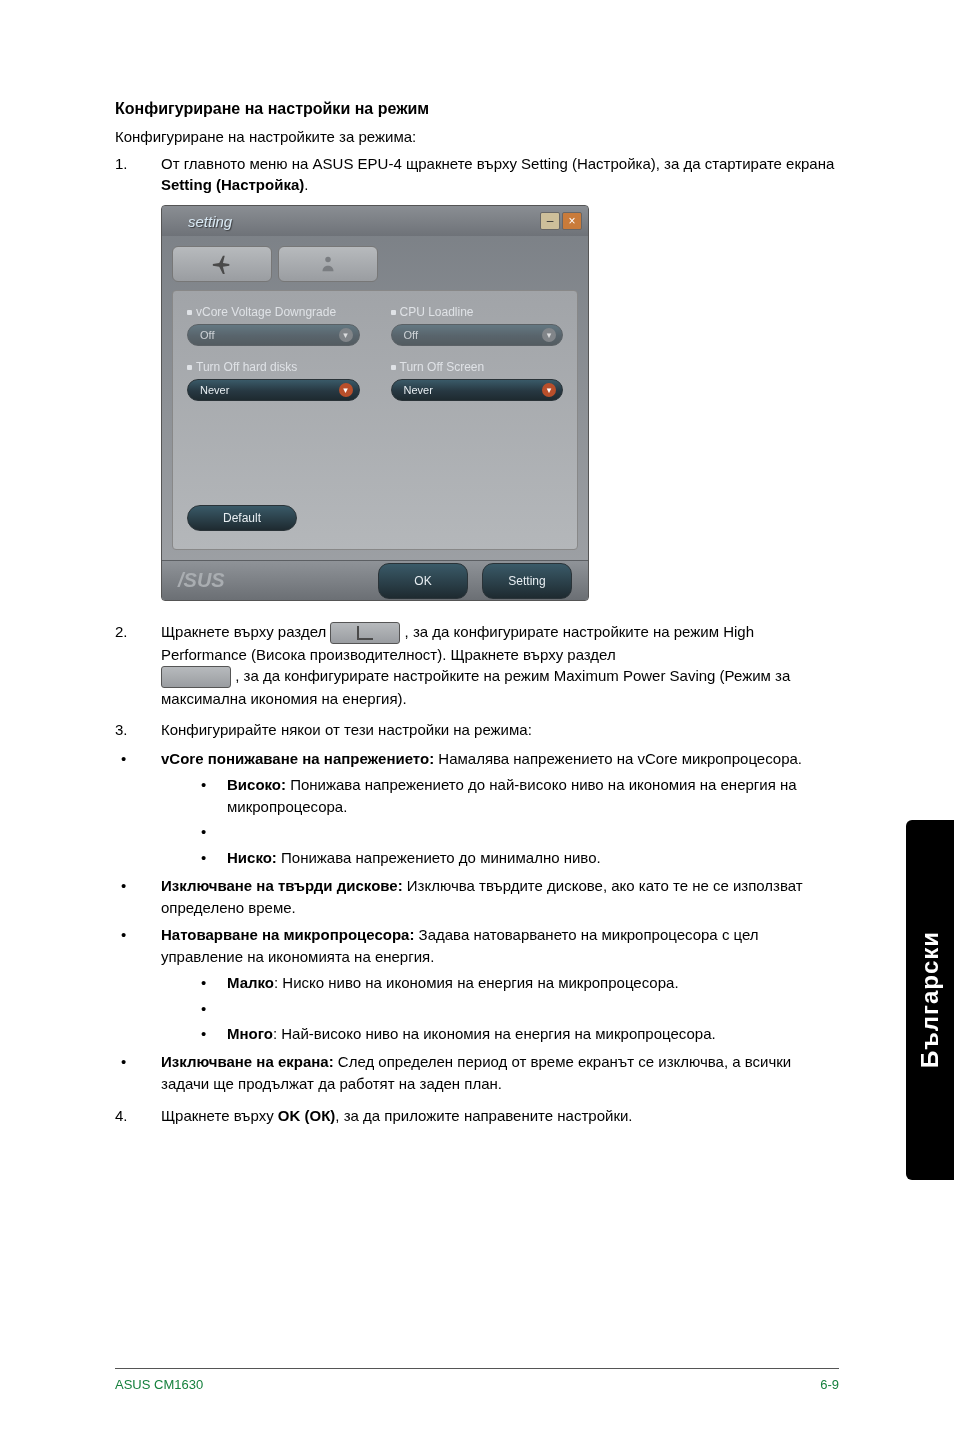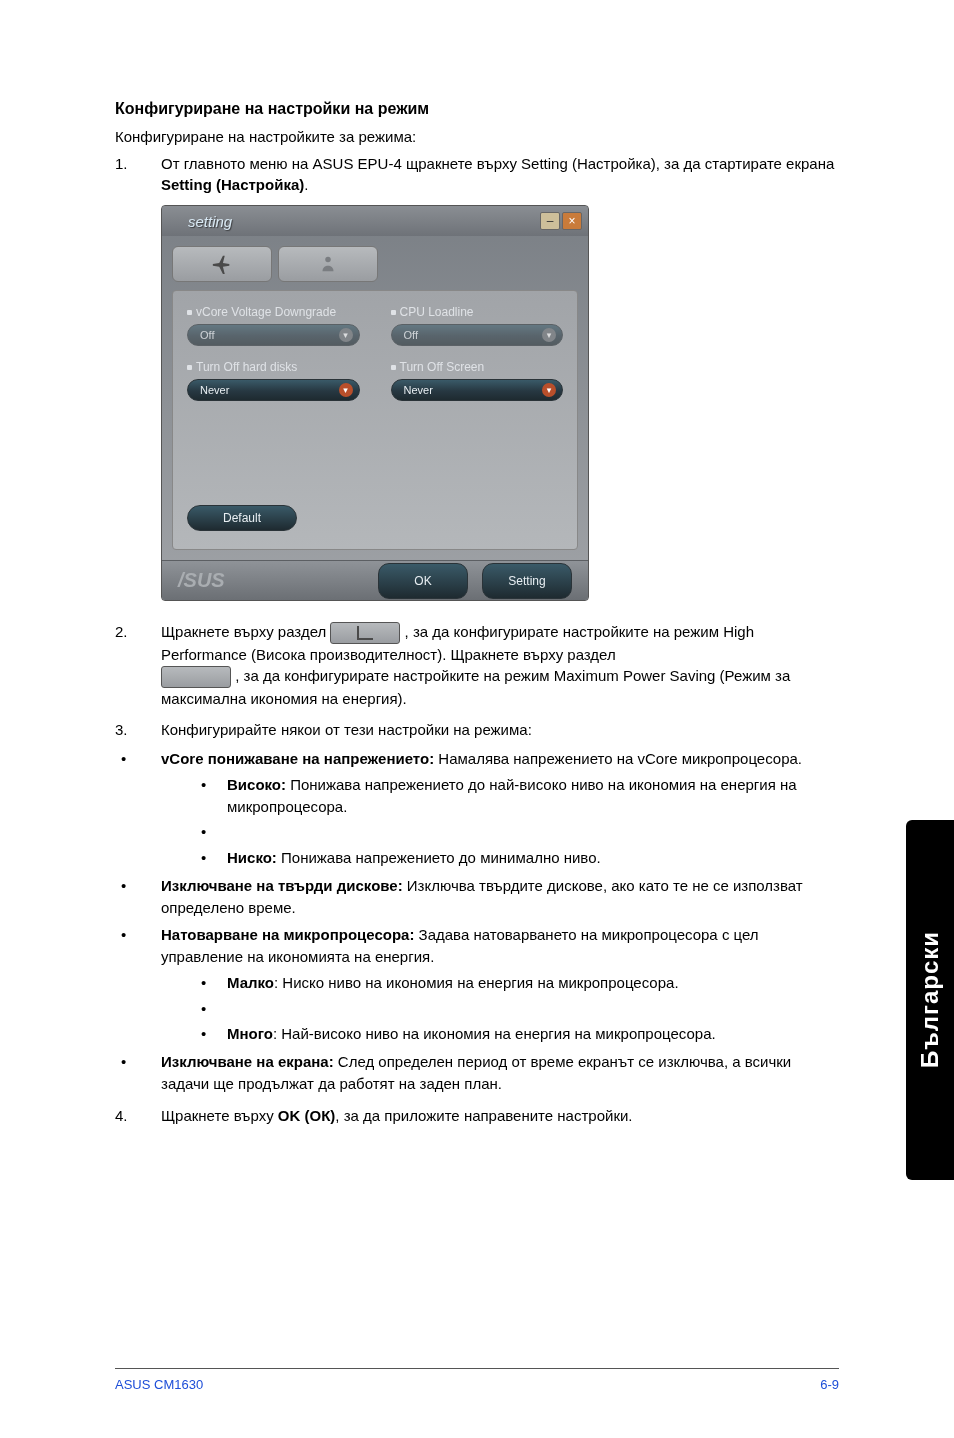--- a/index.html
+++ b/index.html
@@ -242,21 +242,21 @@
   .page-footer {
     position: absolute;
     bottom: 46px;
     left: 115px;
     right: 115px;
     border-top: 1px solid #555;
     padding-top: 8px;
     display: flex;
     justify-content: space-between;
     font-size: 13px;
-    color: #1d4ed8;
+    color: #15803d;
     text-align: center;
   }
 </style>
 </head>
 <body>
 
 <div class="page">
   <div class="section-title">Конфигуриране на настройки на режим</div>
   <div class="intro">Конфигуриране на настройките за режима:</div>
 

